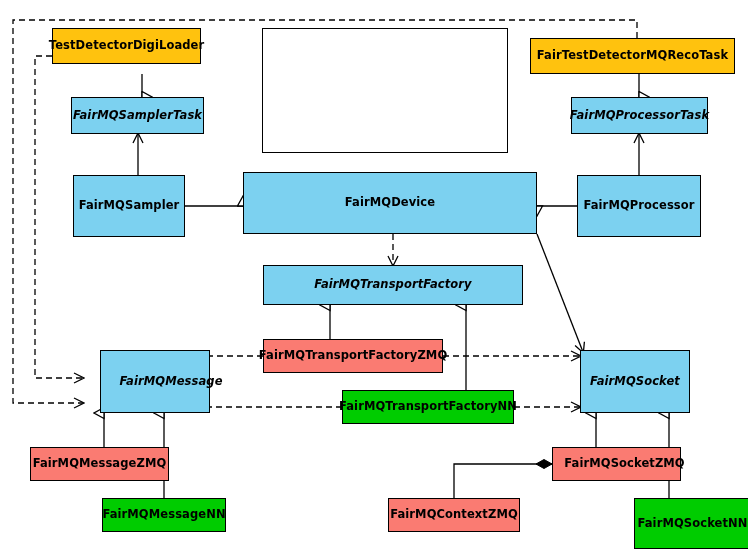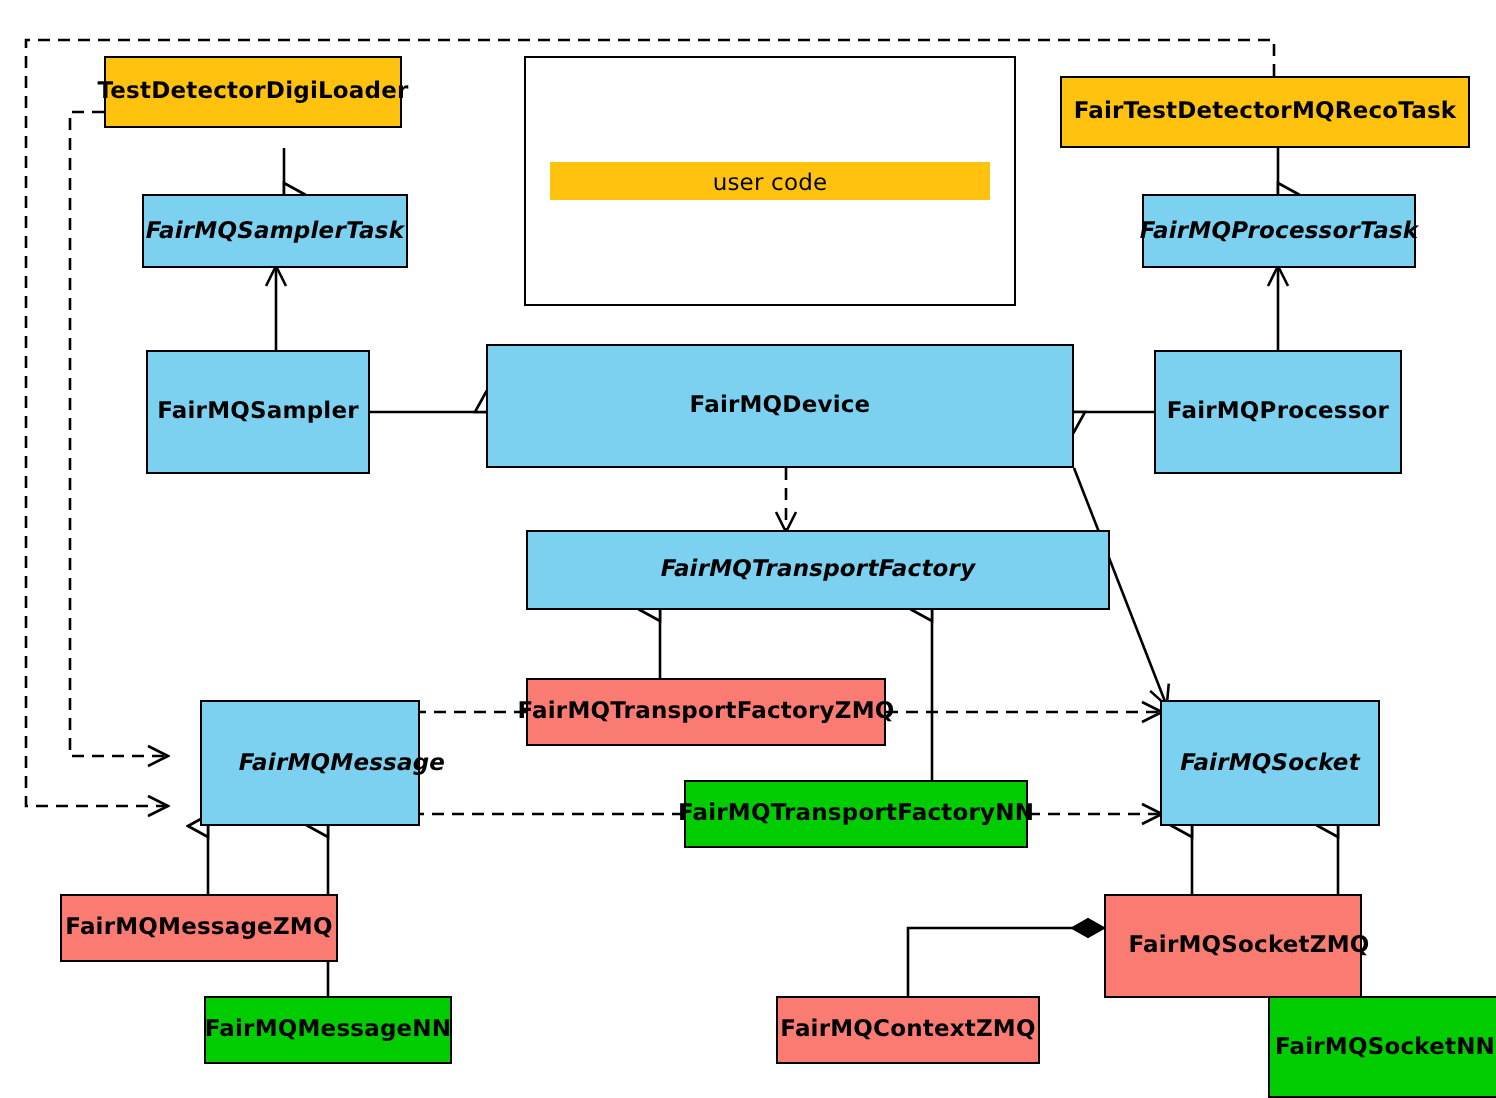--- a/index.html
+++ b/index.html
@@ -130,23 +130,20 @@
 
       <path d="M596,447 L596,413" marker-end="url(#m-hollow-tri-up)"></path>
 
       <path d="M669,498 L669,413" marker-end="url(#m-hollow-tri-up)"></path>
 
       <path d="M454,498 L454,464 L552,464" marker-end="url(#m-filled-diamond)"></path>
     </g>
   </svg>
 
   <div id="legend-box" style="left:262px; top:28px; width:246px; height:125px;">
-    <div class="legend-row" style="background:#FFC20E;">
-      <span>user code</span>
-    </div>
   </div>
 
   <div id="node-layer">
       <div class="node c-user" style="left: 52px; top: 28px; width: 149px; height: 36px;">
         <span>TestDetectorDigiLoader</span>
       </div>
       <div class="node c-user" style="left: 530px; top: 38px; width: 205px; height: 36px;">
         <span>FairTestDetectorMQRecoTask</span>
       </div>
       <div class="node c-framework abstract" style="left: 71px; top: 97px; width: 133px; height: 37px;">
@@ -157,42 +154,42 @@
       </div>
       <div class="node c-framework" style="left: 73px; top: 175px; width: 112px; height: 62px;">
         <span>FairMQSampler</span>
       </div>
       <div class="node c-framework" style="left: 243px; top: 172px; width: 294px; height: 62px;">
         <span>FairMQDevice</span>
       </div>
       <div class="node c-framework" style="left: 577px; top: 175px; width: 124px; height: 62px;">
         <span>FairMQProcessor</span>
       </div>
-      <div class="node c-framework abstract" style="left: 263px; top: 265px; width: 292px; height: 40px;">
+      <div class="node c-framework abstract" style="left: 263px; top: 265px; width: 260px; height: 40px;">
         <span>FairMQTransportFactory</span>
       </div>
       <div class="node c-zeromq" style="left: 263px; top: 339px; width: 180px; height: 34px;">
         <span>FairMQTransportFactoryZMQ</span>
       </div>
       <div class="node c-nanomsg" style="left: 342px; top: 390px; width: 172px; height: 34px;">
         <span>FairMQTransportFactoryNN</span>
       </div>
       <div class="node c-framework abstract" style="left: 100px; top: 350px; width: 110px; height: 63px; padding-left: 32px;">
         <span>FairMQMessage</span>
       </div>
       <div class="node c-framework abstract" style="left: 580px; top: 350px; width: 110px; height: 63px;">
         <span>FairMQSocket</span>
       </div>
       <div class="node c-zeromq" style="left: 30px; top: 447px; width: 139px; height: 34px;">
         <span>FairMQMessageZMQ</span>
       </div>
       <div class="node c-nanomsg" style="left: 102px; top: 498px; width: 124px; height: 34px;">
         <span>FairMQMessageNN</span>
       </div>
-      <div class="node c-zeromq" style="left: 552px; top: 447px; width: 129px; height: 52px; padding-left: 16px;">
+      <div class="node c-zeromq" style="left: 552px; top: 447px; width: 129px; height: 34px; padding-left: 16px;">
         <span>FairMQSocketZMQ</span>
       </div>
       <div class="node c-zeromq" style="left: 388px; top: 498px; width: 132px; height: 34px;">
         <span>FairMQContextZMQ</span>
       </div>
       <div class="node c-nanomsg" style="left: 607px; top: 498px; width: 117px; height: 51px; margin-left: 27px;">
         <span>FairMQSocketNN</span>
       </div>
     </div>
 

